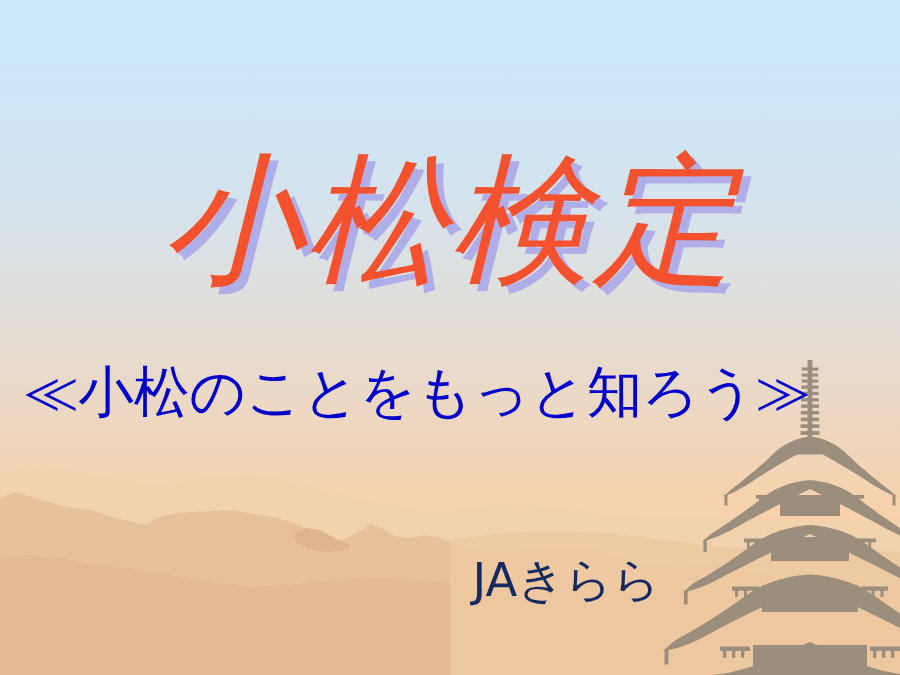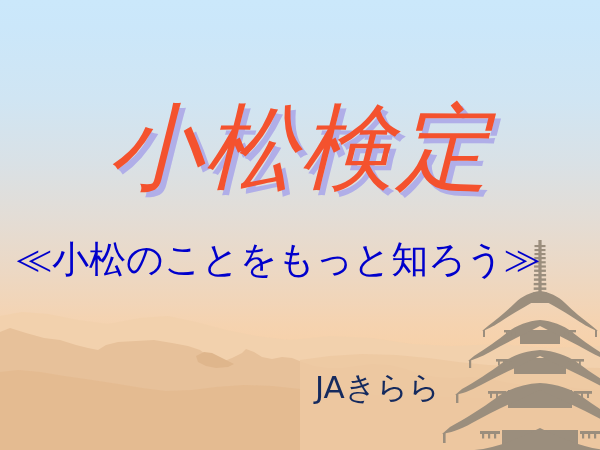--- a/index.html
+++ b/index.html
@@ -62,21 +62,21 @@
     text-shadow: 5px 5px 0 #b0aee8;
     white-space: nowrap;
   }
 
   .subtitle {
     position: absolute;
     left: 0;
     top: 229px;
     width: 556px;
     text-align: center;
-    font-family: Liberation Mono, monospace;
+    font-family: Liberation Sans, sans-serif;
     font-size: 37px;
     line-height: 1.15;
     font-weight: 400;
     letter-spacing: 0px;
     color: #0000cc;
     white-space: nowrap;
   }
 
   .org-credit {
     position: absolute;

